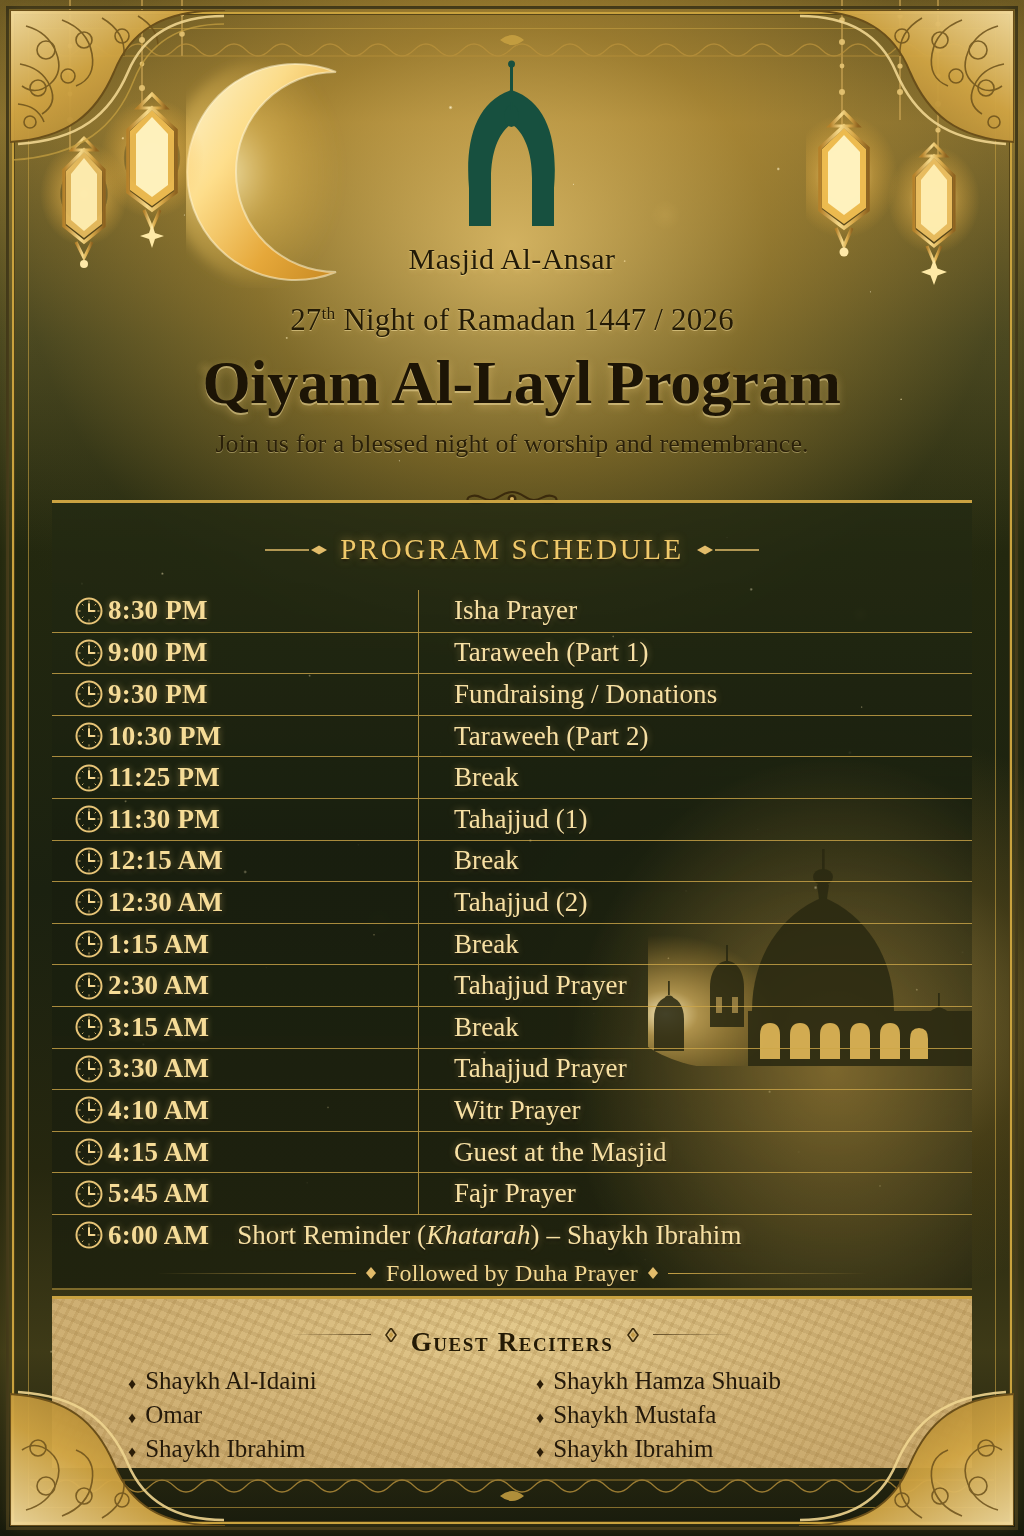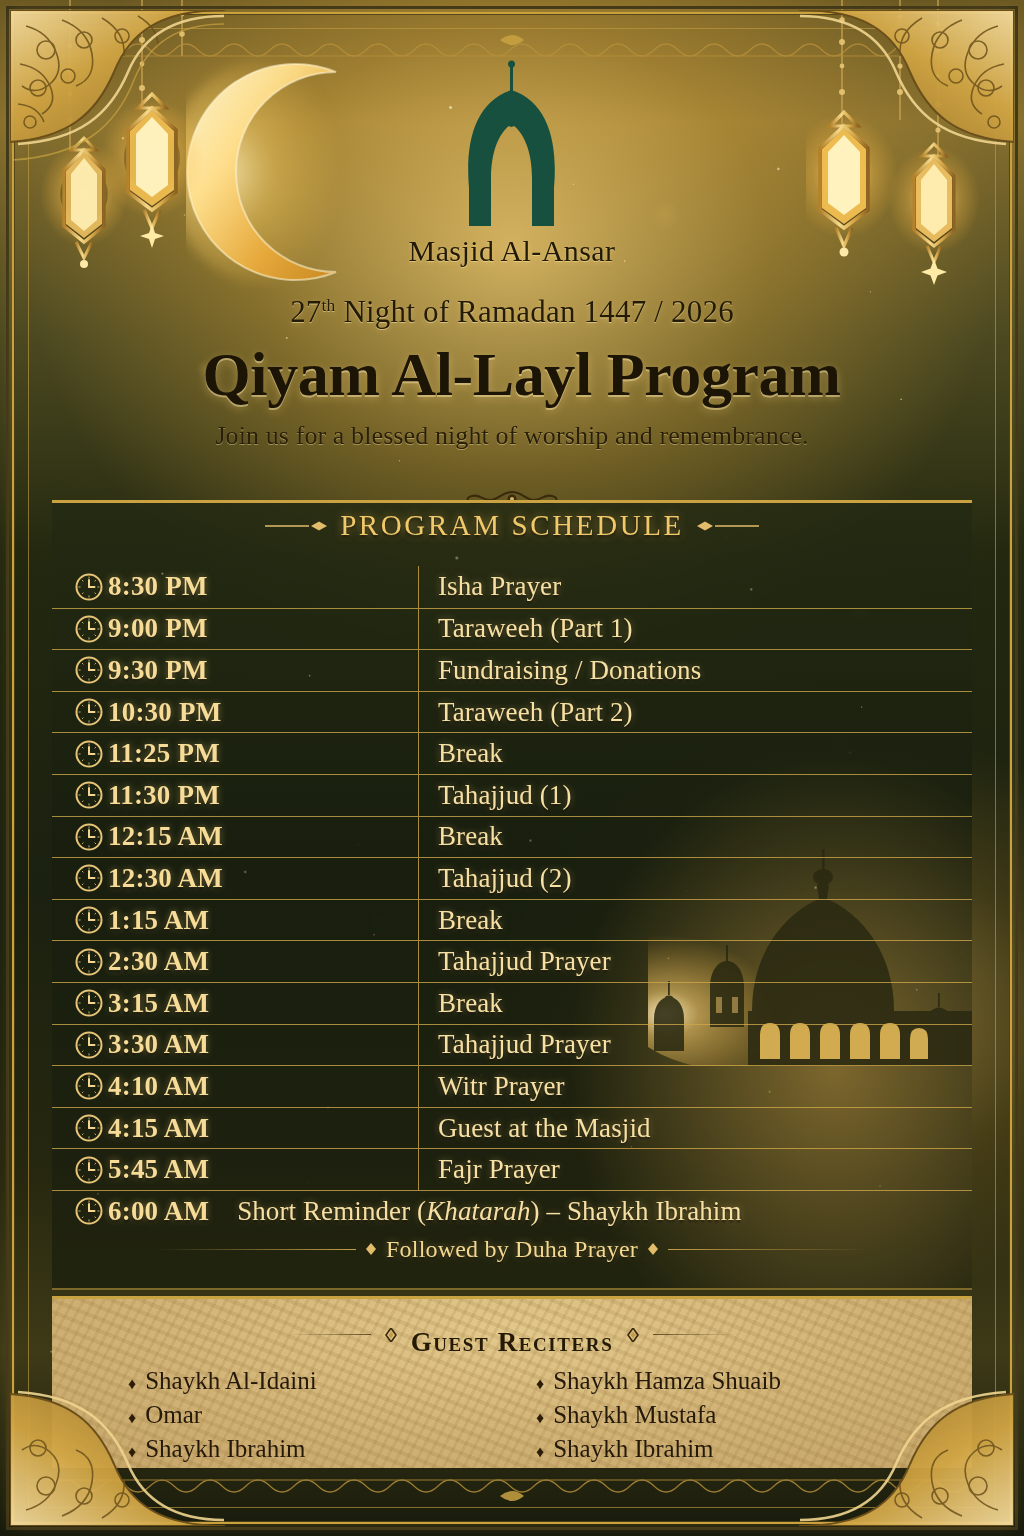--- a/index.html
+++ b/index.html
@@ -89,21 +89,21 @@
 
   
   .lantern-grp{position:absolute;pointer-events:none;}
   .lg-left{left:22px;top:0;width:190px;height:330px;}
   .lg-right{right:18px;top:0;width:200px;height:340px;}
 
   
   .header{position:absolute;left:0;right:0;top:60px;text-align:center;}
   .dome{margin:0 auto;width:130px;height:170px;position:relative;}
   .masjid-name{
-    margin-top:4px;font-size:30px;letter-spacing:.4px;color:#221a07;
+    margin-top:12px;font-size:30px;letter-spacing:.4px;color:#221a07;
     text-shadow:0 1px 0 rgba(255,232,160,.45), 0 2px 5px rgba(255,220,140,.35);
   }
   .night-line{
     margin-top:26px;font-size:31px;color:#241b06;letter-spacing:.2px;
     text-shadow:0 1px 0 rgba(255,235,170,.5), 0 2px 6px rgba(255,220,140,.3);
   }
   .night-line sup{font-size:.56em;vertical-align:super;}
   .big-title{
     margin-top:9px;font-size:62px;font-weight:700;letter-spacing:-.4px;color:#1c1405;
     text-shadow:0 2px 0 rgba(255,236,172,.45), 0 3px 10px rgba(255,216,132,.35);
@@ -122,38 +122,38 @@
     position:absolute;left:52px;right:52px;top:500px;height:790px;
     border-top:3px solid #caa241;border-bottom:2px solid rgba(196,158,64,.55);
     background:
       radial-gradient(ellipse 40% 55% at 85% 72%, rgba(255,198,86,.40) 0%, rgba(0,0,0,0) 72%),
       linear-gradient(180deg, rgba(36,42,18,.86) 0%, rgba(24,30,14,.90) 45%, rgba(30,33,14,.88) 100%);
     overflow:hidden;
   }
   .mosque{position:absolute;right:-6px;bottom:222px;width:330px;height:255px;pointer-events:none;}
 
   .sched-title{
-    position:relative;text-align:center;margin-top:6px;font-size:29px;letter-spacing:2.6px;
+    position:relative;text-align:center;margin-top:30px;font-size:29px;letter-spacing:2.6px;
     color:#f0c96a;text-shadow:0 0 9px rgba(240,190,90,.55), 0 2px 3px rgba(0,0,0,.8);
     display:flex;align-items:center;justify-content:center;gap:13px;
   }
   .sched-rows{position:relative;margin-top:24px;}
   .row{
     position:relative;display:flex;align-items:center;height:41.6px;
     border-top:1px solid rgba(205,166,72,.80);
   }
   .row:first-child{border-top:none;}
   .row .clock{flex:0 0 34px;margin-left:22px;display:flex;align-items:center;}
   .row .time{
     flex:0 0 310px;font-size:27px;color:#f6dc97;font-weight:700;letter-spacing:.2px;
     text-shadow:0 0 7px rgba(247,212,124,.45), 0 2px 3px rgba(0,0,0,.85);
   }
   .row .vsep{position:absolute;left:366px;top:0;bottom:0;width:1px;background:rgba(205,166,72,.80);}
   .row .evt{
-    flex:1;padding-left:20px;font-size:27px;color:#f7e0a3;letter-spacing:.1px;
+    flex:1;padding-left:36px;font-size:27px;color:#f7e0a3;letter-spacing:.1px;
     text-shadow:0 0 7px rgba(247,212,124,.40), 0 2px 3px rgba(0,0,0,.85);
   }
   .row.full .evt{padding-left:14px;}
   .row.full .time{flex:0 0 auto;margin-right:14px;}
   .khatarah{}
   .followed{
     position:relative;display:flex;align-items:center;justify-content:center;gap:7px;
     margin-top:4px;font-size:24px;color:#f3d890;letter-spacing:.2px;
     text-shadow:0 0 7px rgba(247,212,124,.40), 0 2px 3px rgba(0,0,0,.8);
   }

